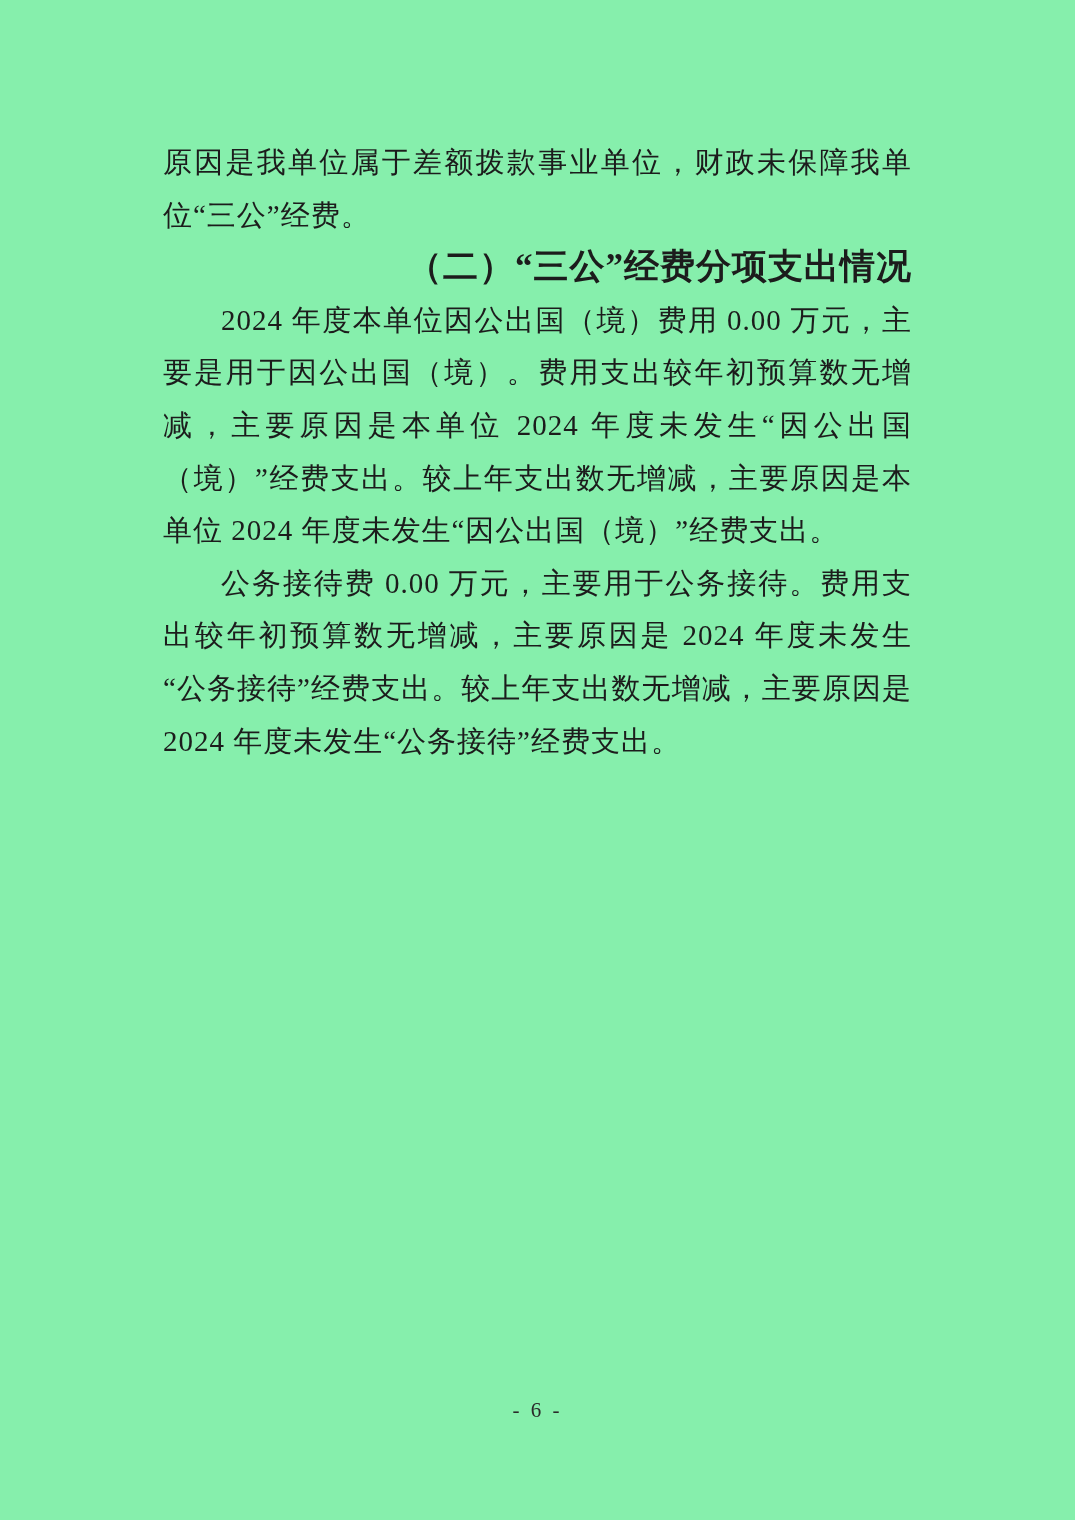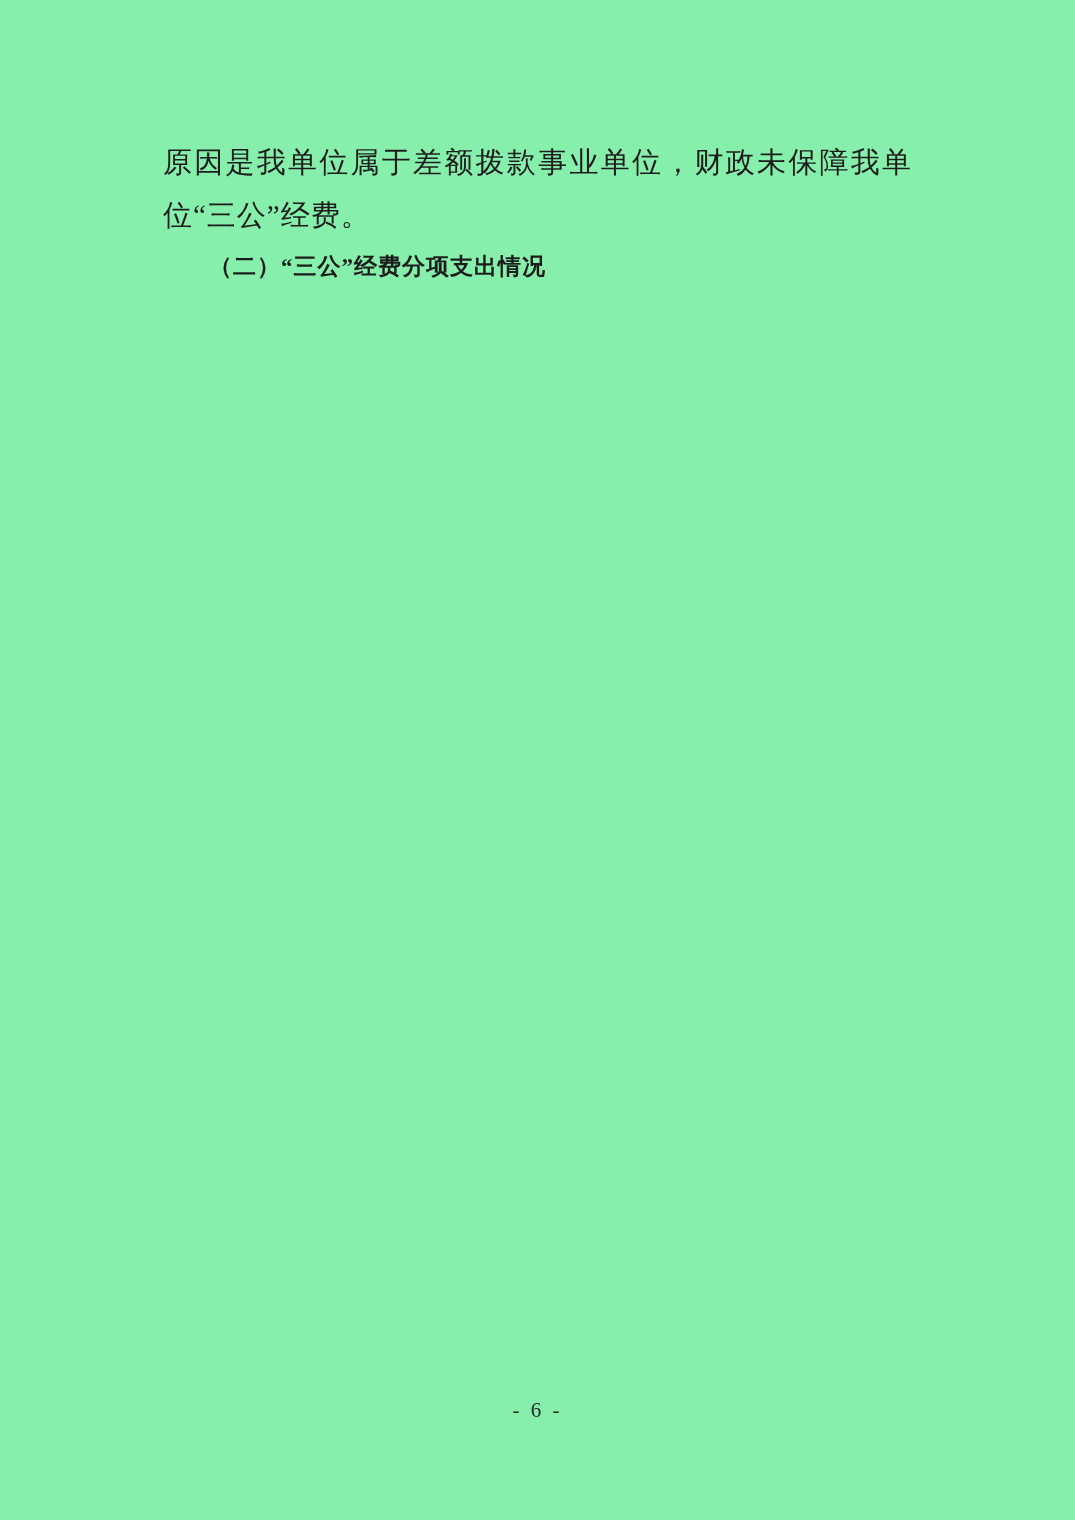--- a/index.html
+++ b/index.html
@@ -29,43 +29,45 @@
     letter-spacing: 1px;
     text-align: justify;
     text-indent: 2em;
     font-weight: normal;
   }
   .para.no-indent {
     text-indent: 0;
   }
   .heading {
     margin: 0;
-    font-size: 23px;
+    font-size: 35px;
     line-height: 52.6px;
     letter-spacing: 1px;
     text-indent: 2em;
     font-weight: bold;
-    text-align: left;
+    text-align: right;
   }
   .footer {
     position: absolute;
     left: 0;
     right: 0;
     top: 1398px;
     text-align: center;
     font-size: 21px;
     letter-spacing: 3px;
     color: #2a2a2a;
   }
 </style>
 </head>
 <body>
 
 <div class="page">
   <div class="content">
     <p class="para no-indent">原因是我单位属于差额拨款事业单位，财政未保障我单位“三公”经费。</p>
     <h3 class="heading">（二）“三公”经费分项支出情况</h3>
+    <p class="para">2024 年度本单位因公出国（境）费用 0.00 万元，主要是用于因公出国（境）。费用支出较年初预算数无增减，主要原因是本单位 2024 年度未发生“因公出国（境）”经费支出。较上年支出数无增减，主要原因是本单位 2024 年度未发生“因公出国（境）”经费支出。</p>
+    <p class="para">公务接待费 0.00 万元，主要用于公务接待。费用支出较年初预算数无增减，主要原因是 2024 年度未发生“公务接待”经费支出。较上年支出数无增减，主要原因是 2024 年度未发生“公务接待”经费支出。</p>
   </div>
 
   <div class="footer">
     <span>- 6 -</span>
   </div>
 </div>
 
 </body></html>

